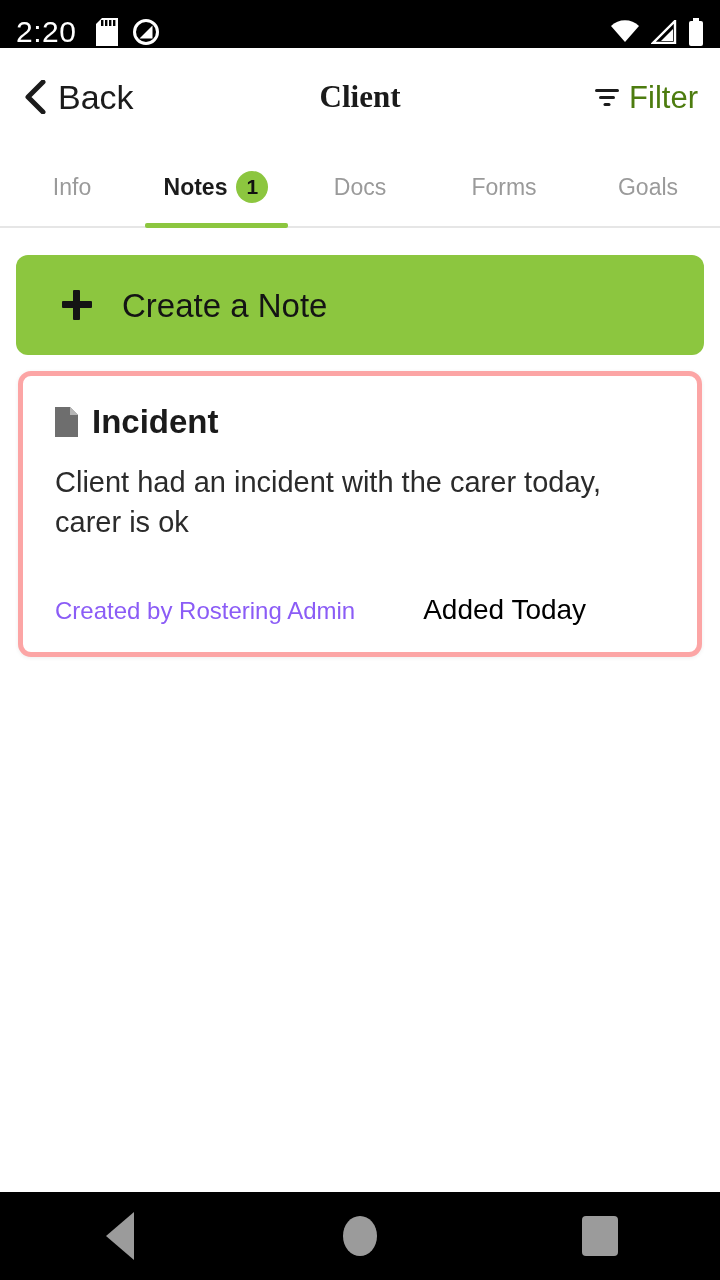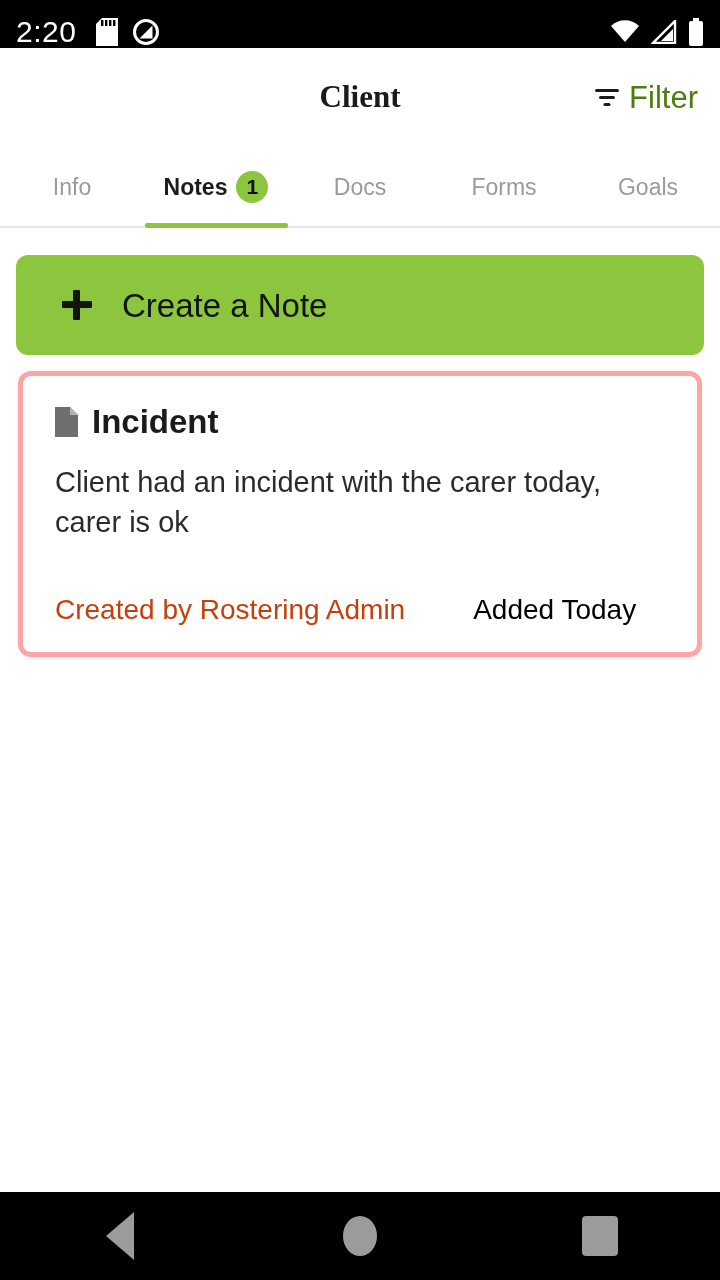--- a/index.html
+++ b/index.html
@@ -81,21 +81,21 @@
     position:absolute; top:141px; left:18px; width:684px;
     background:#ffffff; border:5px solid #fca5a5; border-radius:13px;
     box-shadow:0 1px 4px rgba(0,0,0,0.07);
     padding:28px 32px 26px 32px;
   }
   .note-title-row { display:flex; align-items:center; gap:14px; margin-bottom:22px; }
   .doc-icon { width:23px; height:30px; display:block; flex:none; }
   .note-title { font-size:33px; font-weight:700; color:#1b1b1b; line-height:1.1; }
   .note-body { font-size:29px; color:#2b2b2b; line-height:1.38; font-weight:400; max-width:630px; }
   .note-footer { display:flex; align-items:baseline; margin-top:52px; }
-  .note-author { font-size:28px; color:#c2410c; font-weight:500; }
+  .note-author { font-size:24px; color:#8b5cf6; font-weight:500; }
   .note-added { font-size:28px; color:#000000; font-weight:400; margin-left:68px; }
 
   
   .navbar {
     position:absolute; bottom:0; left:0; width:720px; height:88px;
     background:#000000; display:flex; align-items:center; justify-content:space-around;
   }
   .nav-btn { width:120px; height:88px; display:flex; align-items:center; justify-content:center; cursor:pointer; }
   .nav-back { width:0; height:0; border-top:24px solid transparent; border-bottom:24px solid transparent; border-right:28px solid #9b9b9b; display:block; }
   .nav-home { width:34px; height:40px; border-radius:50%; background:#9b9b9b; display:block; }
@@ -131,20 +131,26 @@
         <path d="M22 9 L22 21 L10 21 Z" fill="#ffffff"></path>
       </svg>
       <svg class="sicon" width="16" height="28" viewBox="0 0 16 28">
         <rect x="5" y="0" width="6" height="3" fill="#ffffff"></rect>
         <rect x="1" y="3" width="14" height="25" rx="2" fill="#ffffff"></rect>
       </svg>
     </span>
   </div>
 
   <div class="header">
+    <div class="back-btn">
+      <svg class="back-chevron" viewBox="0 0 26 34">
+        <path d="M21 2 L6 17 L21 32" fill="none" stroke="#1b1b1b" stroke-width="5" stroke-linecap="round" stroke-linejoin="round"></path>
+      </svg>
+      <span class="back-label">Back</span>
+    </div>
     <div class="header-title">Client</div>
     <div class="header-right">
       <svg class="filter-icon" viewBox="0 0 26 22">
         <rect x="1" y="3" width="24" height="3" rx="1.5" fill="#1b1b1b"></rect>
         <rect x="5" y="10" width="16" height="3" rx="1.5" fill="#1b1b1b"></rect>
         <rect x="9.5" y="17" width="7" height="3" rx="1.5" fill="#1b1b1b"></rect>
       </svg>
       <span class="filter-label">Filter</span>
     </div>
   </div>

